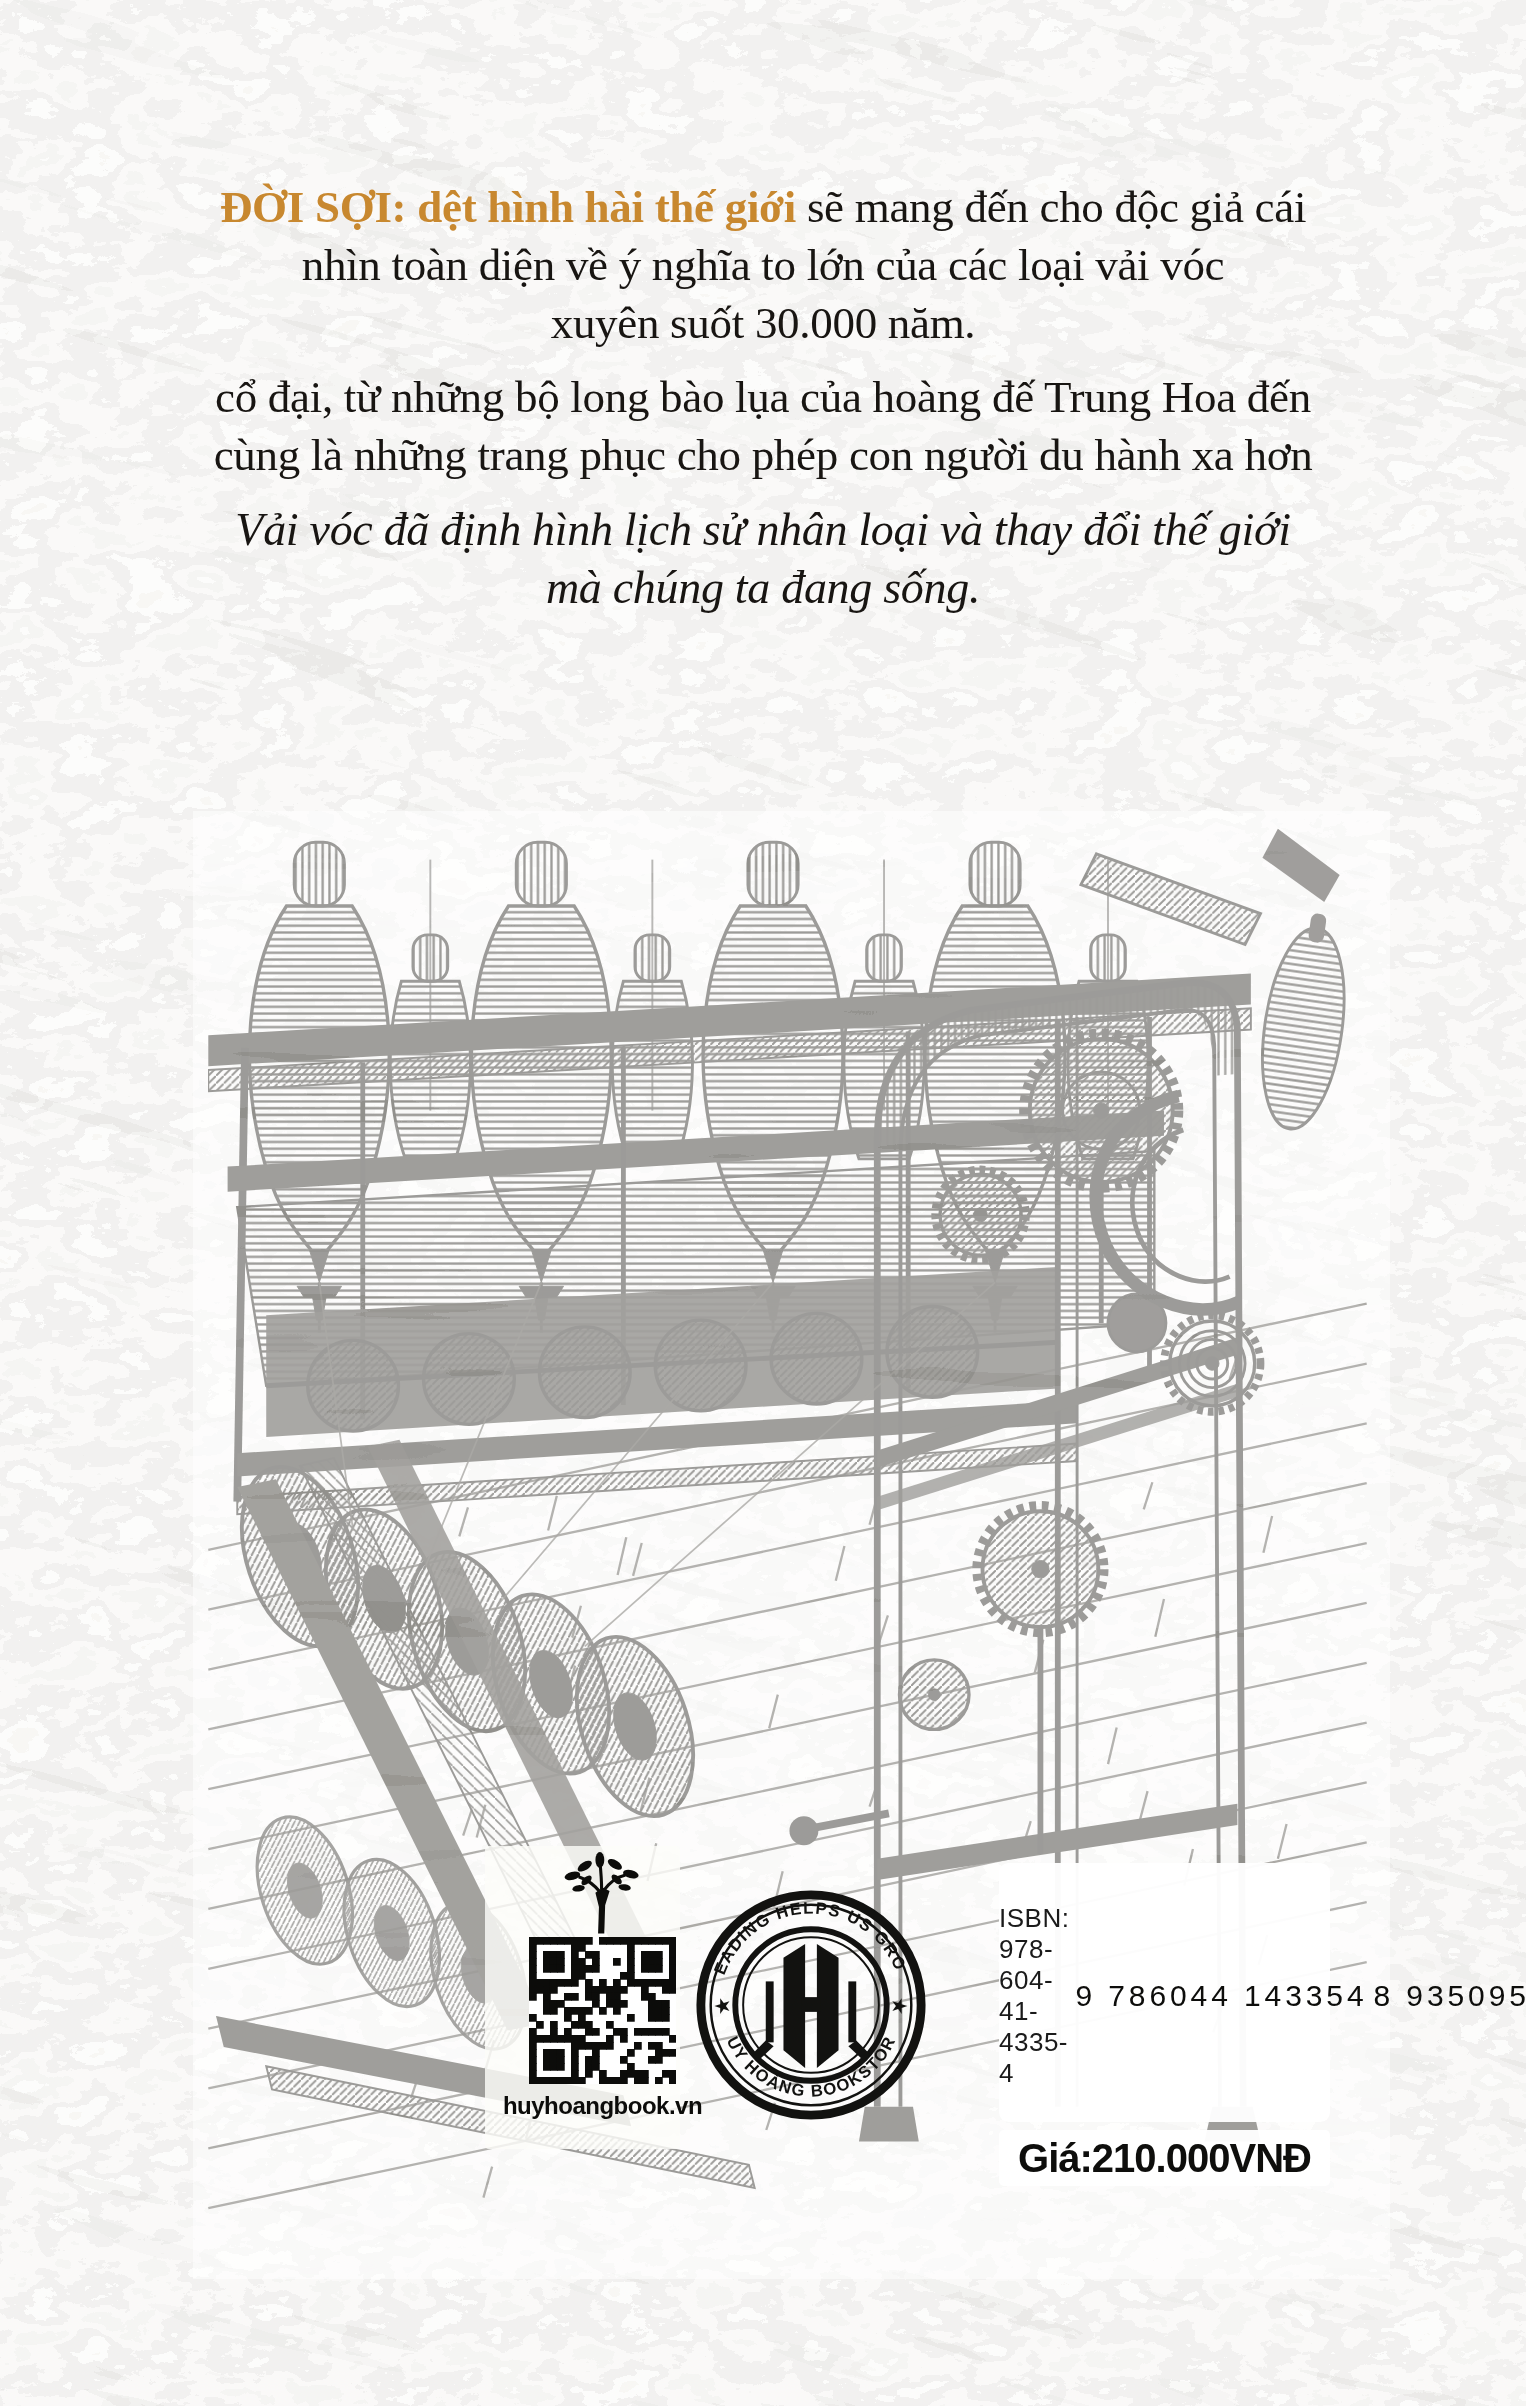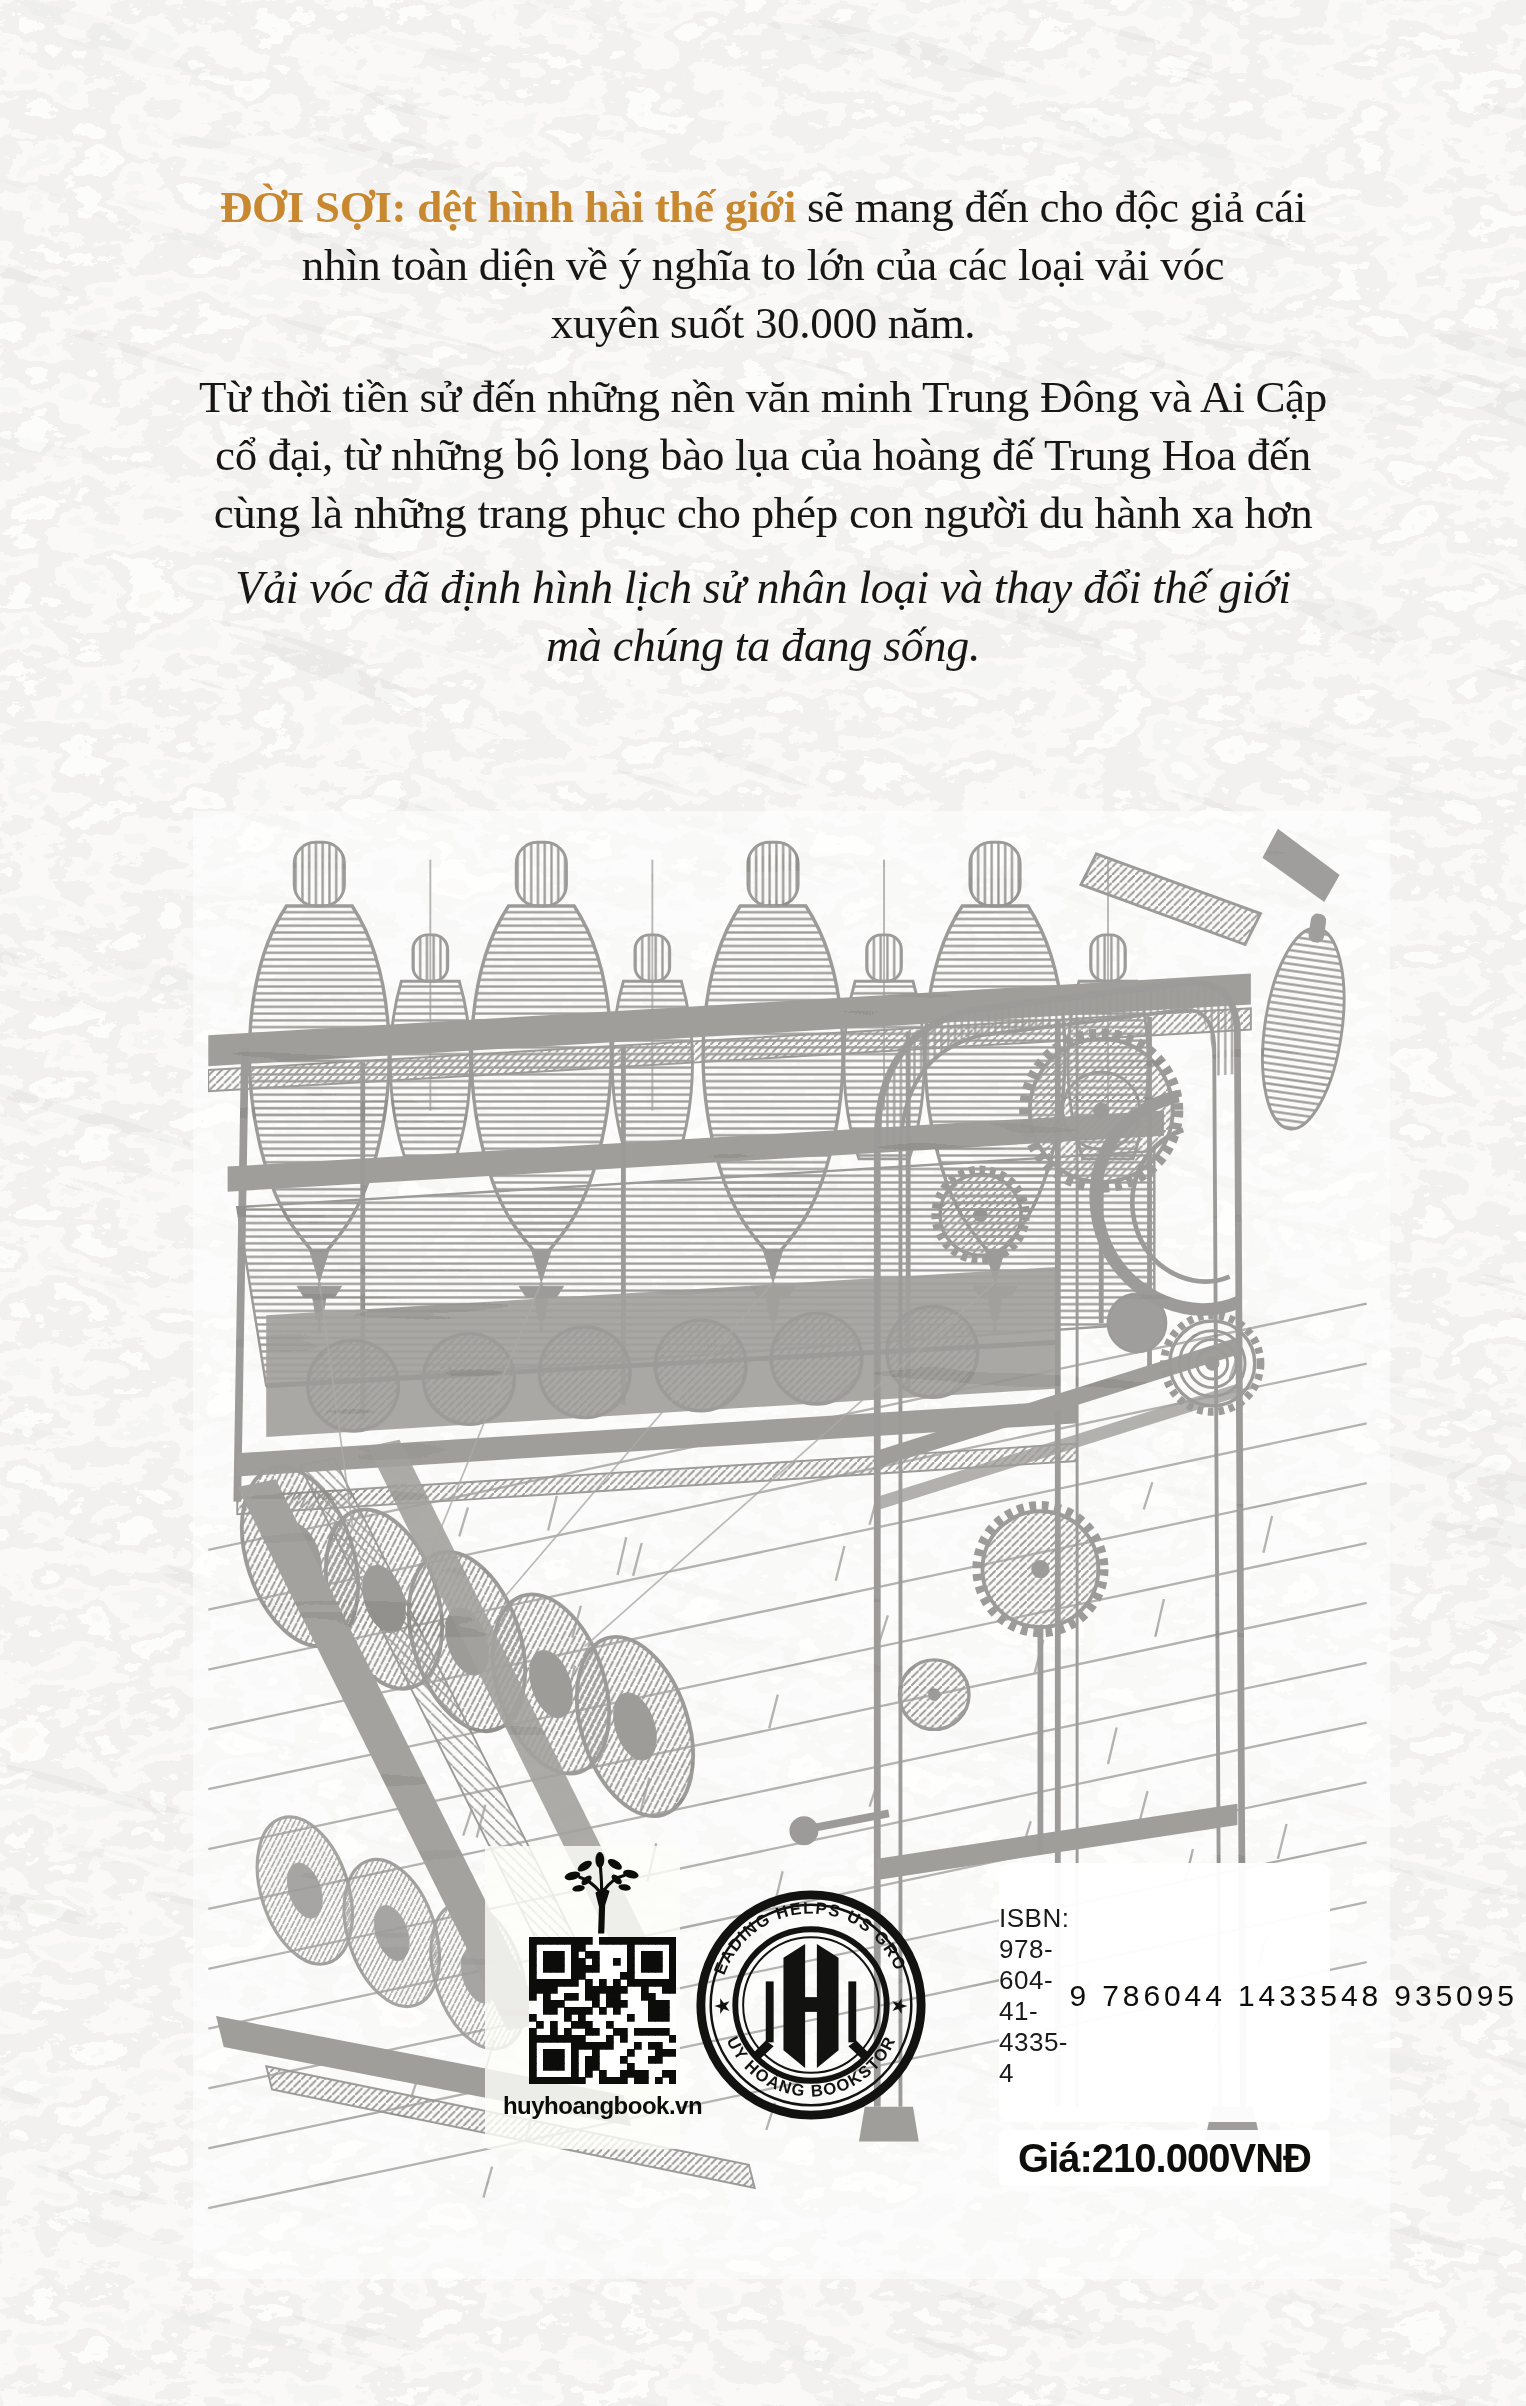--- a/index.html
+++ b/index.html
@@ -32,21 +32,21 @@
               color:#0c0c0a;margin-top:8.7px;letter-spacing:-0.5px;}
 
   
   .stamp{left:693px;top:1887px;z-index:3;}
 
   
   .isbn-box{left:999px;top:1863px;width:331px;height:259px;z-index:3;background:rgba(255,255,255,.96);
             border-radius:9.7px;display:flex;flex-direction:row;align-items:center;padding-top:6.8px;}
   .isbn-label{font-family:"Liberation Sans",sans-serif;font-size:26px;color:#1a1a1a;letter-spacing:0.5px;}
   .bc-digits{font-family:"Liberation Sans",sans-serif;font-size:30px;color:#0d0d0b;letter-spacing:3.9px;
-             margin-top:1px;white-space:nowrap;}
+             margin-top:1px;white-space:nowrap;margin-left:6px;}
   .barcode rect{fill:#0d0d0b;}
   .price-box{left:999px;top:2130px;width:331px;height:56px;z-index:3;background:rgba(255,255,255,.96);
              border-radius:4.8px;display:flex;align-items:center;justify-content:center;}
   .price-text{font-family:"Liberation Sans",sans-serif;font-weight:bold;font-size:40px;color:#0e0e0c;
               letter-spacing:-1px;}
 </style>
 </head>
 <body>
 
 <div class="page">
@@ -79,21 +79,20 @@
     <rect x="-300" y="-300" width="2200" height="3100" filter="url(#fiberB)" opacity="0.3" transform="rotate(16 790 1246)"></rect>
   </svg>
 
   <div class="abs blurb">
     <div class="para">
       <div class="line"><span class="hl">ĐỜI SỢI: dệt hình hài thế giới</span><span> sẽ mang đến cho độc giả cái</span></div>
       <div class="line">nhìn toàn diện về ý nghĩa to lớn của các loại vải vóc</div>
       <div class="line">xuyên suốt 30.000 năm.</div>
     </div>
     <div class="para">
-      <div class="line">Từ thời tiền sử đến những nền văn minh Trung Đông và Ai Cập</div>
       <div class="line">cổ đại, từ những bộ long bào lụa của hoàng đế Trung Hoa đến</div>
       <div class="line">cùng là những trang phục cho phép con người du hành xa hơn</div>
     </div>
     <div class="para quote">
       <div class="line">Vải vóc đã định hình lịch sử nhân loại và thay đổi thế giới</div>
       <div class="line">mà chúng ta đang sống.</div>
     </div>
   </div>
 
   <svg class="abs machine" width="1159" height="1448" viewBox="0 0 1200 1500">

